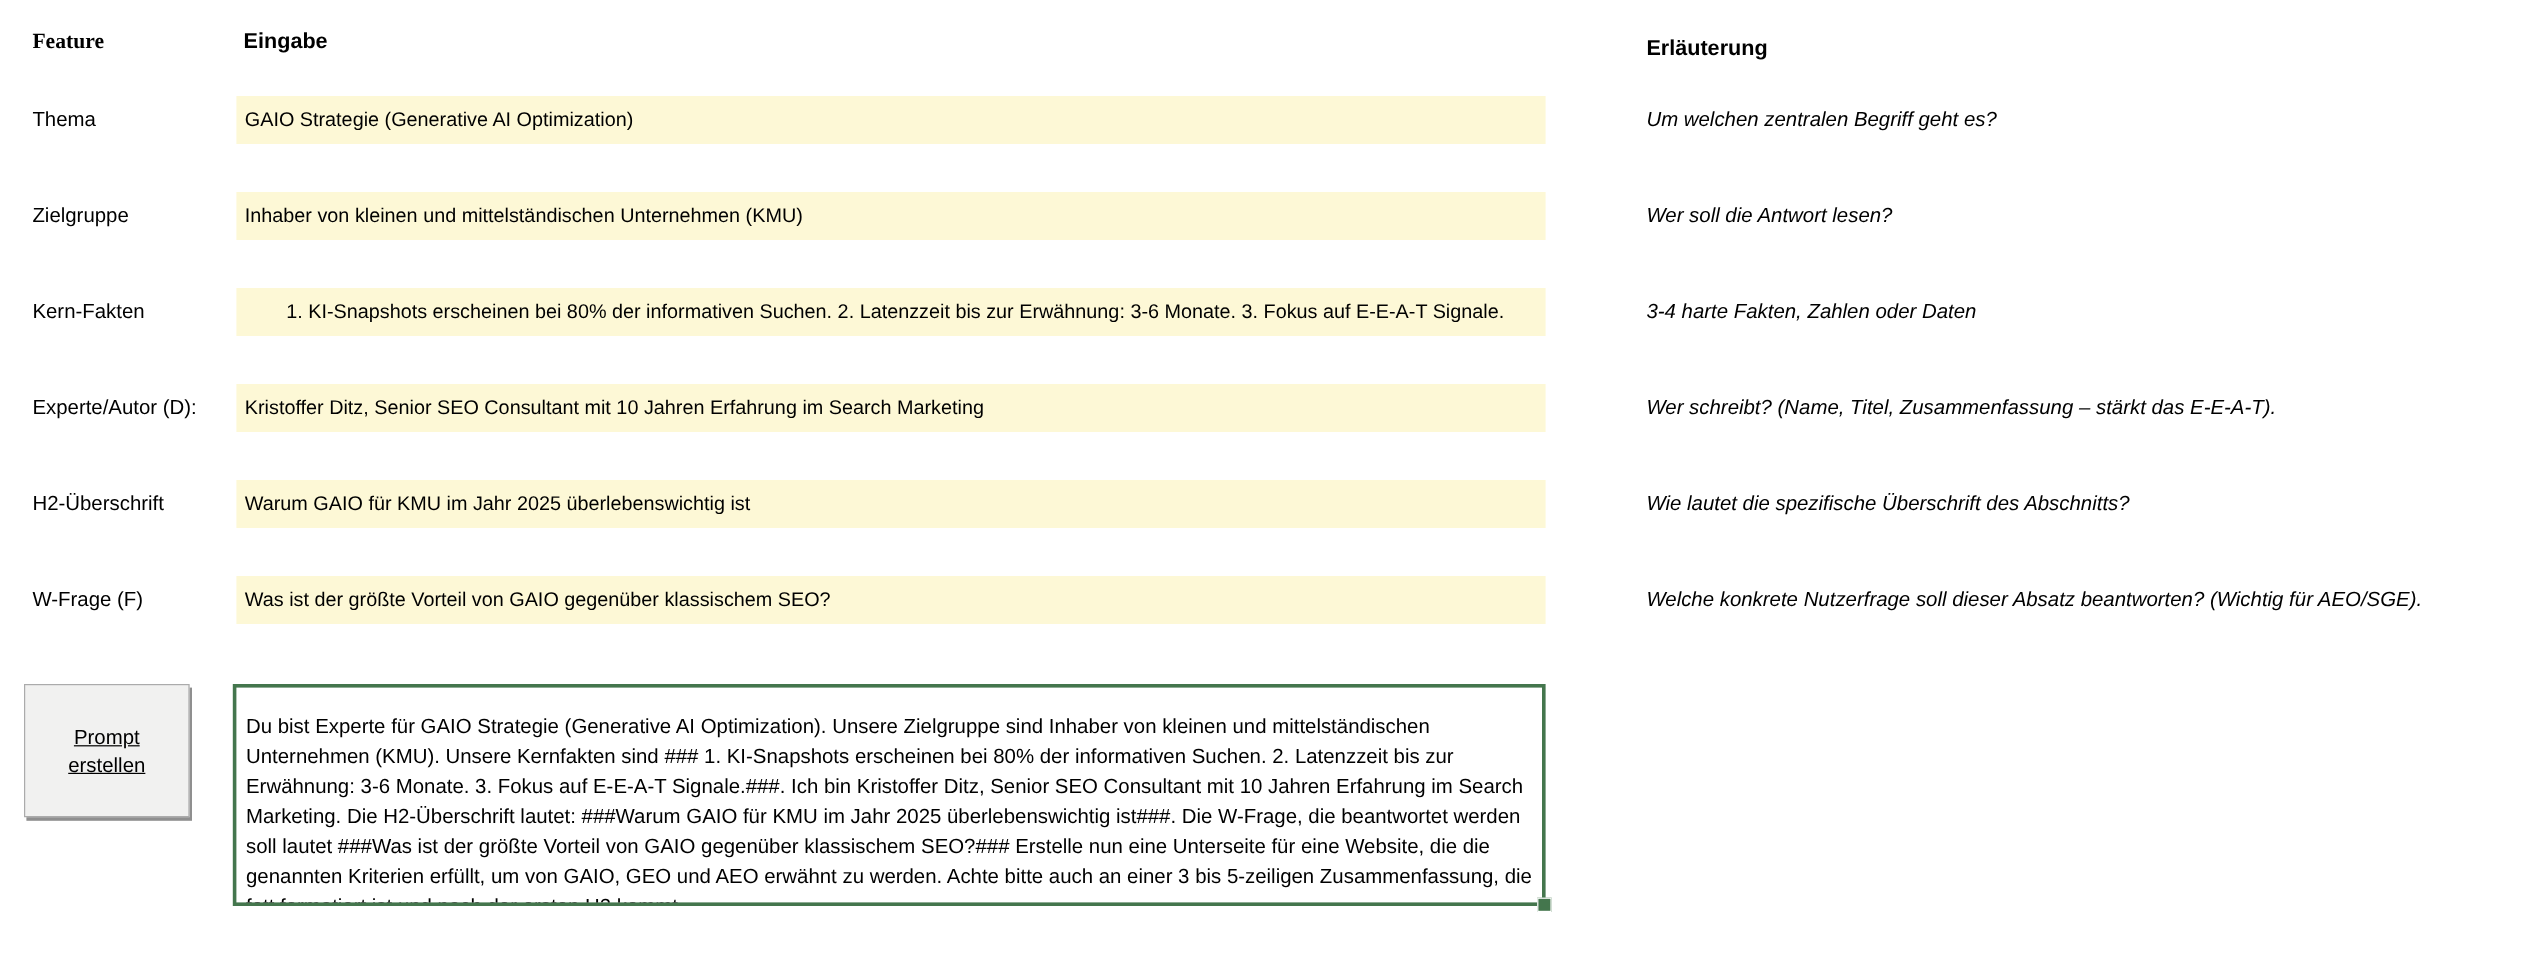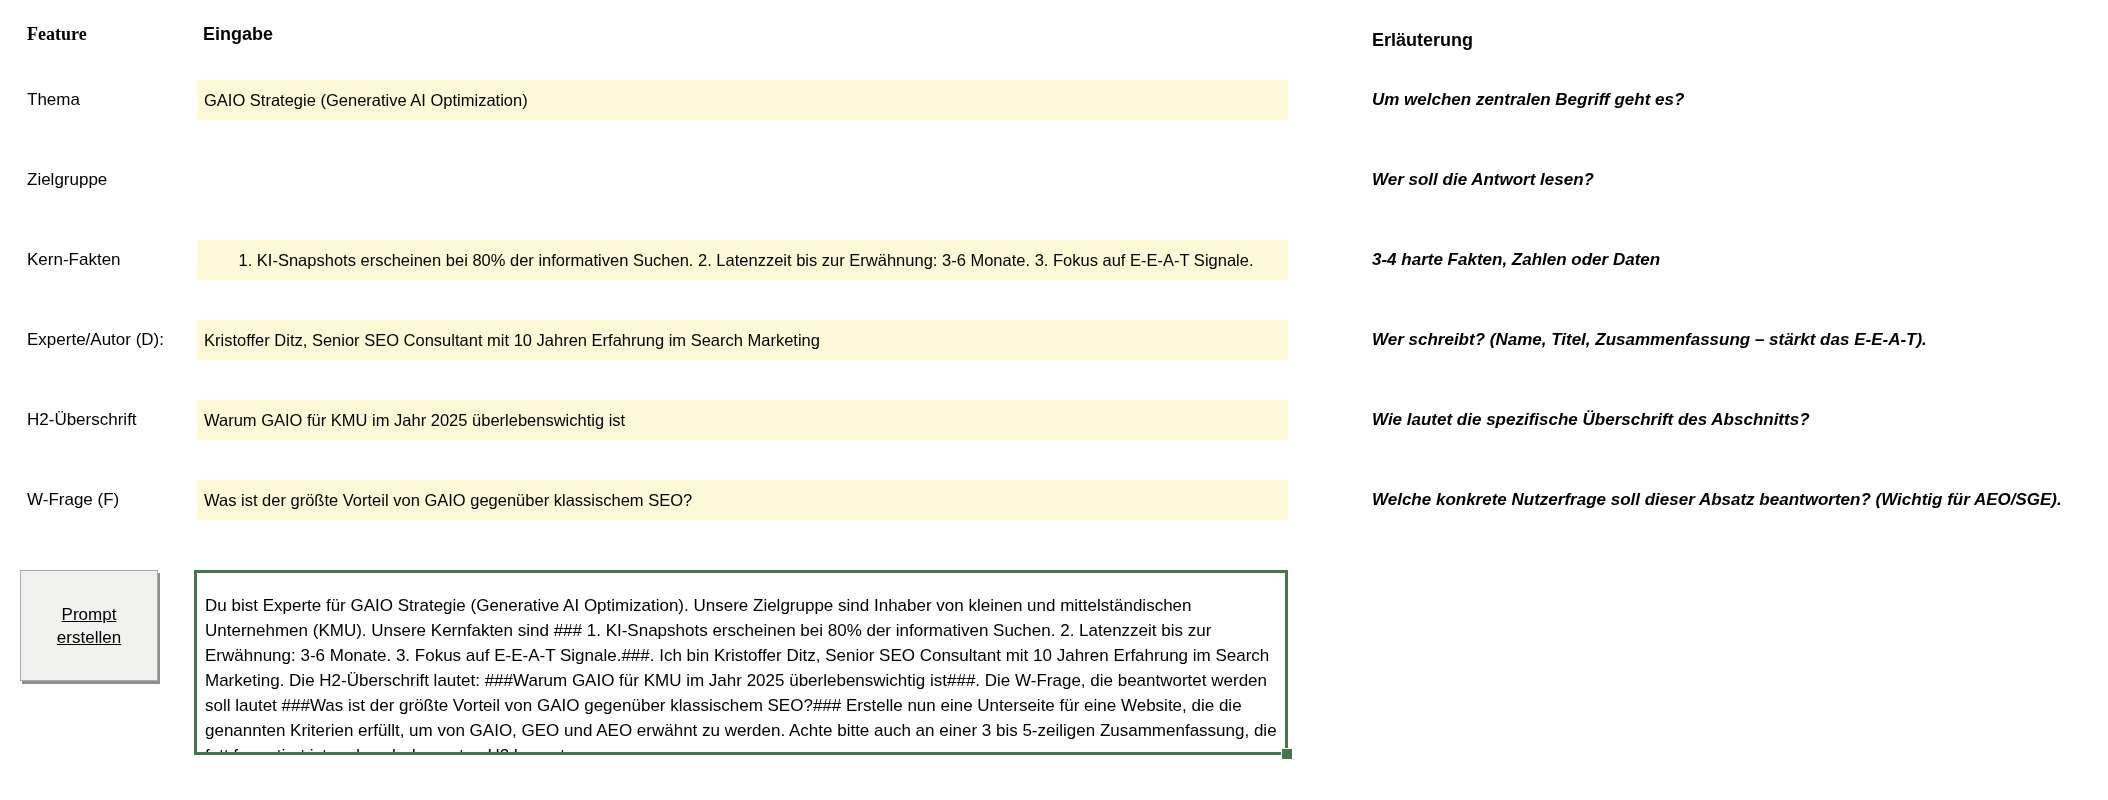--- a/index.html
+++ b/index.html
@@ -57,21 +57,20 @@
   }
   .row-expl {
     position: absolute;
     left: 1372px;
     top: 0;
     height: 40px;
     line-height: 40px;
     font-size: 17px;
     font-style: italic;
     white-space: nowrap;
-    font-weight: bold;
   }
   #row-0 { top: 80px; }
   #row-1 { top: 160px; }
   #row-2 { top: 240px; text-align: center; }
   #row-3 { top: 320px; }
   #row-4 { top: 400px; }
   #row-5 { top: 480px; }
 
   
   .prompt-button {
@@ -134,20 +133,21 @@
 <div class="col-header" id="hdr-erlaeuterung">Erläuterung</div>
 
 <div class="form-row" id="row-0">
   <div class="row-label">Thema</div>
   <div class="row-input">GAIO Strategie (Generative AI Optimization)</div>
   <div class="row-expl">Um welchen zentralen Begriff geht es?</div>
 </div>
 
 <div class="form-row" id="row-1">
   <div class="row-label">Zielgruppe</div>
+  <div class="row-input">Inhaber von kleinen und mittelständischen Unternehmen (KMU)</div>
   <div class="row-expl">Wer soll die Antwort lesen?</div>
 </div>
 
 <div class="form-row" id="row-2">
   <div class="row-label">Kern-Fakten</div>
   <div class="row-input">1. KI-Snapshots erscheinen bei 80% der informativen Suchen. 2. Latenzzeit bis zur Erwähnung: 3-6 Monate. 3. Fokus auf E-E-A-T Signale.</div>
   <div class="row-expl">3-4 harte Fakten, Zahlen oder Daten</div>
 </div>
 
 <div class="form-row" id="row-3">

